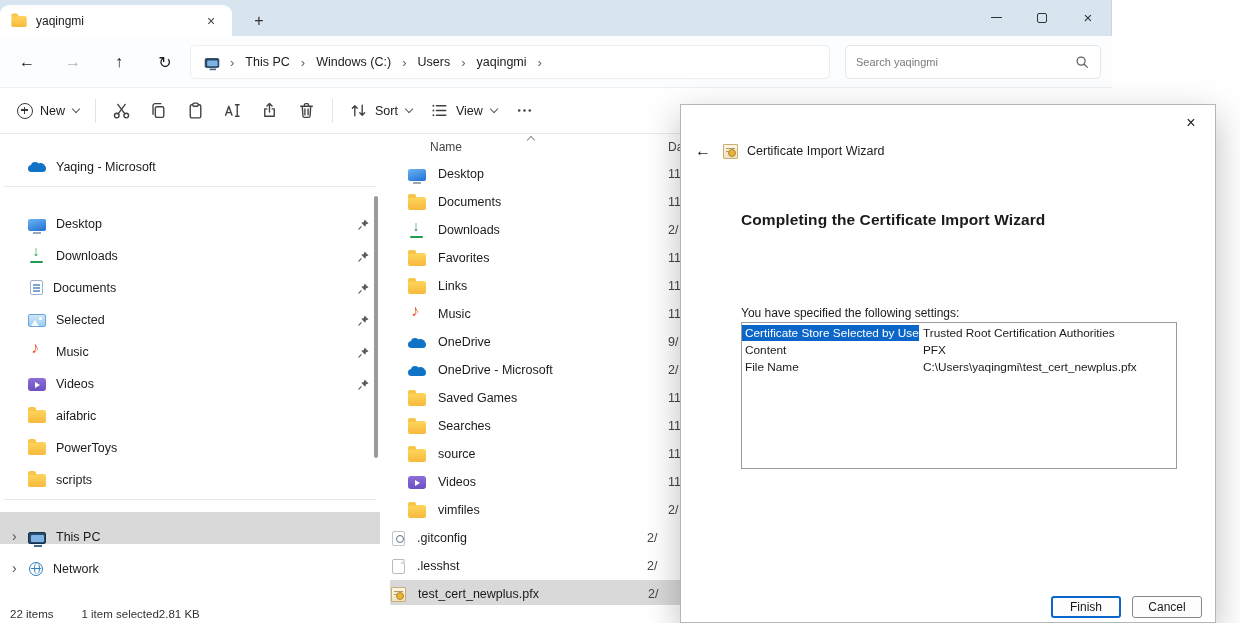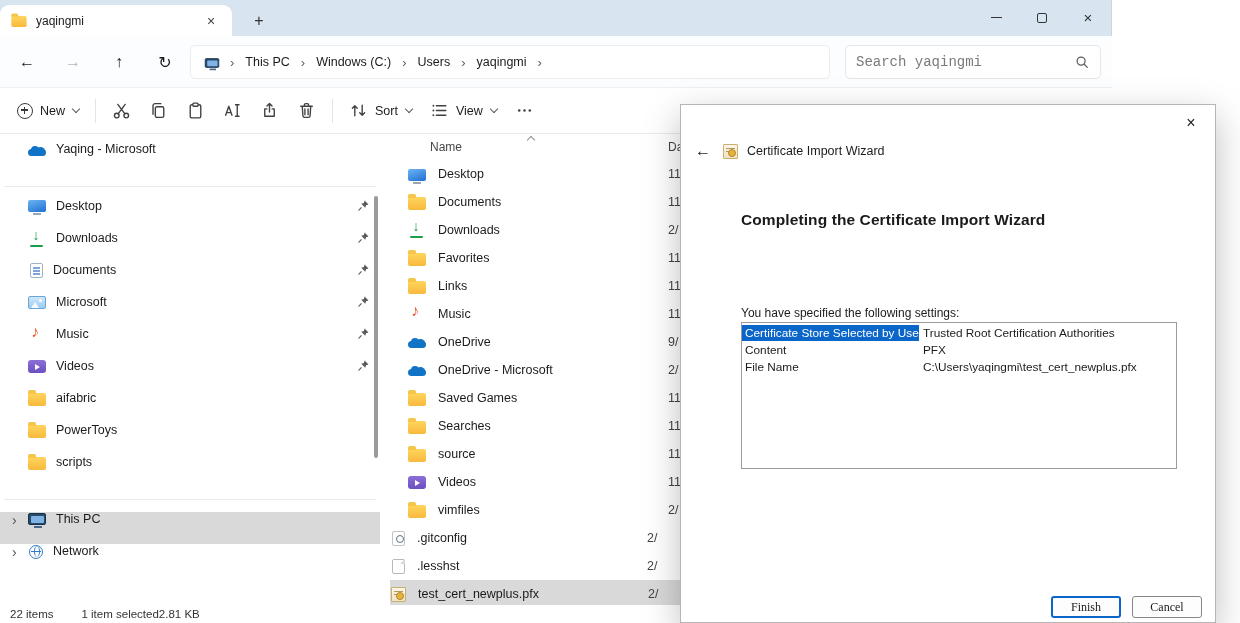--- a/index.html
+++ b/index.html
@@ -23,33 +23,33 @@
   .navbar{position:absolute;left:0;top:36px;width:1112px;height:52px;background:#fbfdfe;border-bottom:1px solid #eef1f4}
   .navbtns{position:absolute;left:4px;top:9px;display:flex}
   .navbtn{width:46px;height:34px;display:flex;align-items:center;justify-content:center;font-size:16px;color:#1b1b1b;border-radius:4px}
   .navbtn.disabled{color:#b6b6b6}
   .crumbbar{position:absolute;left:190px;top:9px;width:640px;height:34px;background:#fff;border:1px solid #ededed;border-radius:5px;
             display:flex;align-items:center;padding:0 12px;font-size:12.5px}
   .crumb{padding:2px 2px;border-radius:3px;white-space:nowrap}
   .crumb-sep{color:#5f5f5f;margin:0 9px;font-size:13px}
   .searchbar{position:absolute;left:845px;top:9px;width:256px;height:34px;background:#fff;border:1px solid #e6e6e6;border-radius:5px;
              display:flex;align-items:center;padding:0 10px}
-  .search-input{border:none;outline:none;flex:1;font-size:14px;background:transparent;font-family:Liberation Mono, monospace;color:#1b1b1b}
+  .search-input{border:none;outline:none;flex:1;font-size:11px;background:transparent;font-family:Liberation Sans, sans-serif;color:#1b1b1b}
   .search-input::placeholder{color:#7a7a7a}
 
   .toolbar{position:absolute;left:0;top:88px;width:1112px;height:46px;background:#fff;border-bottom:1px solid #e9e9e9;
            display:flex;align-items:center;padding:0 8px}
   .tbtn{display:flex;align-items:center;gap:7px;padding:7px 9px;border-radius:4px;font-size:12.5px;color:#1b1b1b;white-space:nowrap}
   .tbtn svg{display:block}
   .tdiv{width:1px;height:24px;background:#e3e3e3;margin:0 7px}
   .details-btn{position:absolute;right:10px;top:7px}
   .caret{width:6px;height:6px;border-right:1.3px solid #5a5a5a;border-bottom:1.3px solid #5a5a5a;transform:rotate(45deg);margin:-3px 0 0 1px}
 
   .sidebar{position:absolute;left:0;top:134px;width:380px;bottom:18px;padding-top:8px;overflow:hidden}
-  .side-item{display:flex;align-items:flex-start;height:32px;padding:0 10px 0 12px;font-size:12.5px}
+  .side-item{display:flex;align-items:flex-end;height:32px;padding:0 10px 0 12px;font-size:12.5px}
   .side-item.selected{background:var(--selection,#d9d9d9)}
   .side-item .chev{width:16px;font-size:14px;color:#555;flex:none}
   .side-item .lbl{margin-left:10px;white-space:nowrap}
   .side-item .pin{margin-left:auto;display:flex}
   .side-divider{height:1px;background:#e9e9e9;margin:12px 4px}
   .scrollthumb{position:absolute;left:374px;top:196px;width:4px;height:262px;background:#9b9b9b;border-radius:2px;z-index:2}
 
   .filelist{position:absolute;left:390px;top:134px;width:722px;bottom:18px;overflow:hidden}
   .flhead{display:flex;align-items:center;height:26px;font-size:12px;color:#454545;position:relative;padding-left:40px}
   .colname{width:238px}
@@ -110,21 +110,21 @@
   .dlg-heading{position:absolute;left:60px;top:106px;font-size:15.5px;font-weight:700;letter-spacing:.1px}
   .dlg-line1{position:absolute;left:60px;top:163px;font-size:12px}
   .dlg-line2{position:absolute;left:60px;top:201px;font-size:12px}
   .settings-box{position:absolute;left:60px;top:217px;width:436px;height:147px;border:1px solid #9b9b9b;background:#fff;font-size:11.8px;overflow:hidden;padding-top:1px}
   .srow{display:flex;height:17px;align-items:center}
   .skey{width:177px;flex:none;padding:1px 3px;white-space:nowrap;overflow:hidden}
   .sval{padding:1px 4px;white-space:nowrap;overflow:hidden}
   .srow.selected .skey{background:var(--accent,#0b66c9);color:#fff}
   .dlg-buttons{position:absolute;right:13px;top:491px;display:flex;gap:11px}
   .btn{width:70px;height:22px;display:flex;align-items:center;justify-content:center;font-size:12px;background:#fdfdfd;
-       border:1px solid #878787;border-radius:3px;font-family:Liberation Serif, serif;color:#1a1a1a}
+       border:1px solid #878787;border-radius:3px;font-family:Liberation Sans, sans-serif;color:#1a1a1a}
   .btn.primary{border:2px solid var(--accent,#0b66c9)}
 </style>
 </head>
 <body>
 
 <div class="explorer">
 
   <div class="tabstrip">
     <div class="tab">
       <span class="fi folder" style="transform:scale(.85)"></span>
@@ -290,21 +290,21 @@
     <span class="pin">
       <svg width="13" height="13" viewBox="0 0 14 14">
               <path d="M8.2 1.6l4.2 4.2-2.6.8-1 2.8-4.2-4.2 2.8-1z" fill="#5c5c5c"></path>
               <path d="M4.6 9.4 2 12" stroke="#5c5c5c" stroke-width="1.2" fill="none" stroke-linecap="round"></path>
             </svg>
     </span>
   </div>
         <div class="side-item">
     <span class="chev" style="visibility: hidden;">›</span>
     <span class="fi picture"></span>
-    <span class="lbl">Microsoft</span>
+    <span class="lbl">Selected</span>
     <span class="pin">
       <svg width="13" height="13" viewBox="0 0 14 14">
               <path d="M8.2 1.6l4.2 4.2-2.6.8-1 2.8-4.2-4.2 2.8-1z" fill="#5c5c5c"></path>
               <path d="M4.6 9.4 2 12" stroke="#5c5c5c" stroke-width="1.2" fill="none" stroke-linecap="round"></path>
             </svg>
     </span>
   </div>
         <div class="side-item">
     <span class="chev" style="visibility: hidden;">›</span>
     <span class="fi note-orange"></span>

